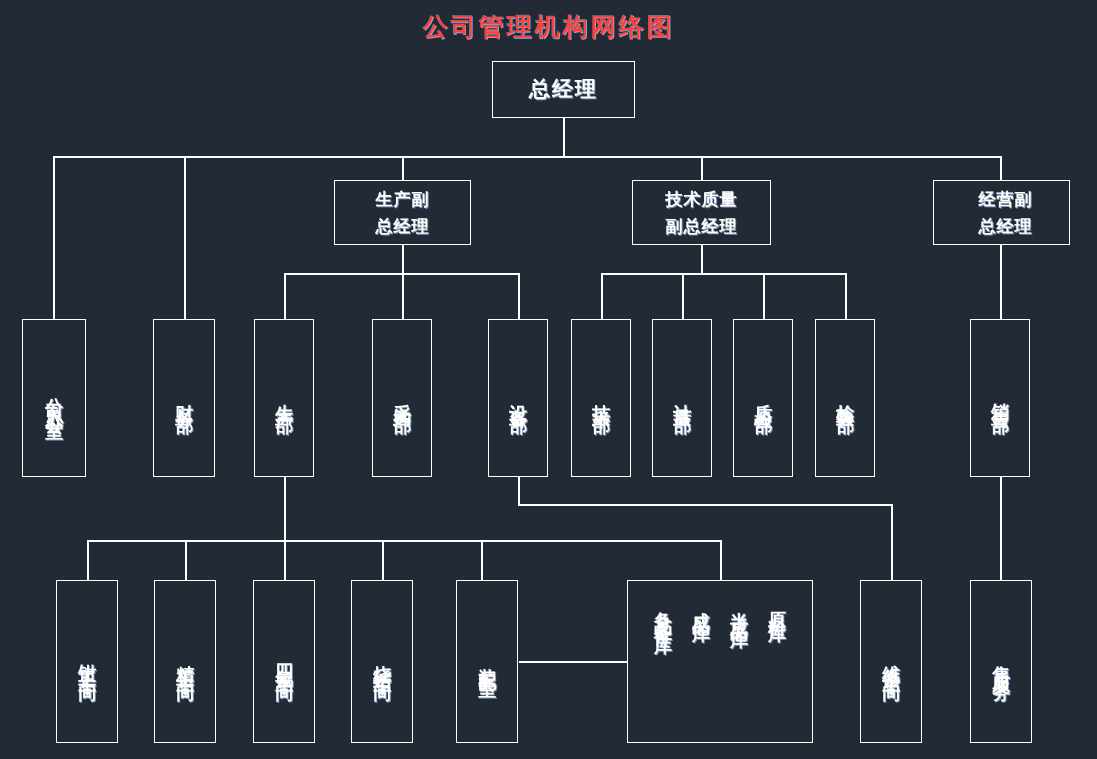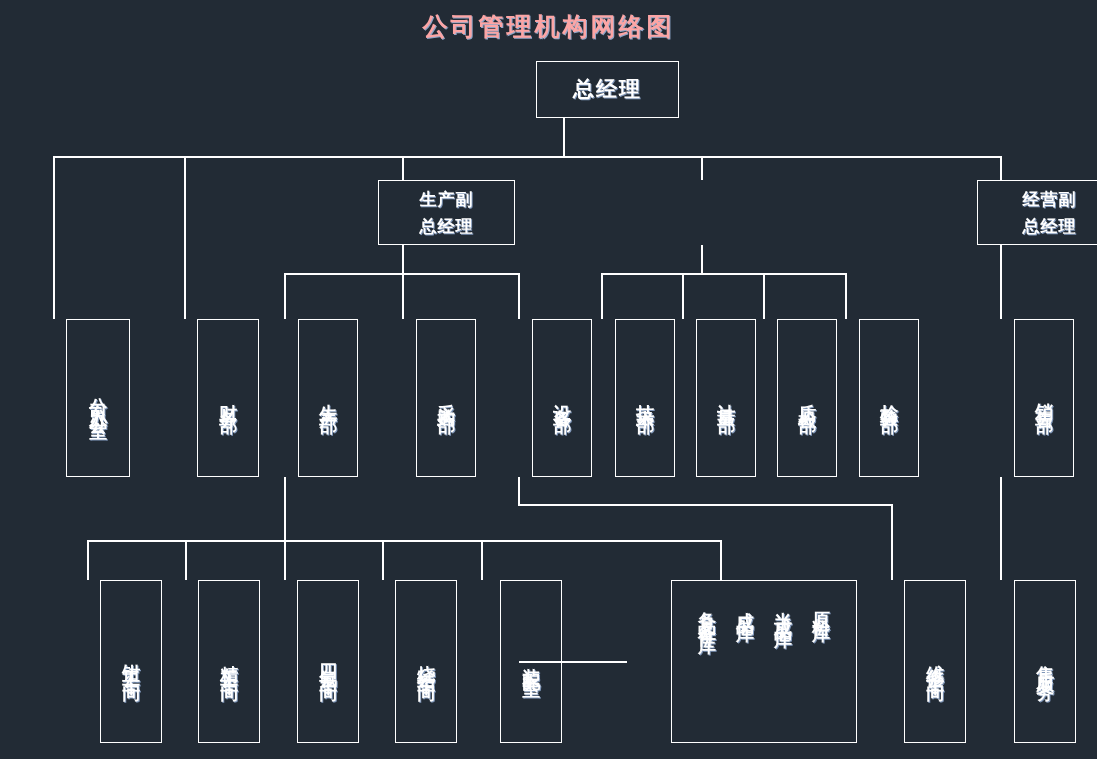--- a/index.html
+++ b/index.html
@@ -11,38 +11,37 @@
     overflow:hidden;
     position:relative;
   }
   #stage{position:absolute;inset:0;width:1097px;height:759px;}
 
   
   .title{
     position:absolute;
     left:0;top:10px;width:1097px;
     text-align:center;
-    color:#fca5a5;
+    color:#ef4444;
     font-size:25px;
     font-weight:bold;
     letter-spacing:3px;
     text-shadow:1px 1px 0 #8fa6c8;
   }
 
   
   .box{
     position:absolute;
     border:1.6px solid #ffffff;
     box-sizing:border-box;
     color:#ffffff;
     display:flex;
     align-items:center;
     justify-content:center;
     background:transparent;
-    margin-left:44px;
   }
   .box .txt{
     font-weight:bold;
     text-shadow:1px 1px 0 #7f96b8;
     white-space:pre;
     line-height:1.45;
     text-align:center;
   }
   
   .h .txt{font-size:21px;letter-spacing:2px;}
@@ -124,20 +123,24 @@
   <div class="ln lnv" style="left:1000px;top:477px;height:103px;"></div>
 
   <div class="box h" style="left:492px;top:61px;width:143px;height:57px;">
     <span class="txt">总经理</span>
   </div>
 
   <div class="box h-sm" style="left:334px;top:180px;width:137px;height:65px;">
     <span class="txt">生产副
 总经理</span>
   </div>
+  <div class="box h-sm" style="left:632px;top:180px;width:139px;height:65px;">
+    <span class="txt">技术质量
+副总经理</span>
+  </div>
   <div class="box h-sm" style="left:933px;top:180px;width:137px;height:65px;padding-left:8px;">
     <span class="txt">经营副
 总经理</span>
   </div>
 
   <div class="box v" style="left:22px;top:319px;width:64px;height:158px;">
     <span class="txt">公司办公室</span>
   </div>
   <div class="box v" style="left:153px;top:319px;width:62px;height:158px;">
     <span class="txt">财务部</span>

